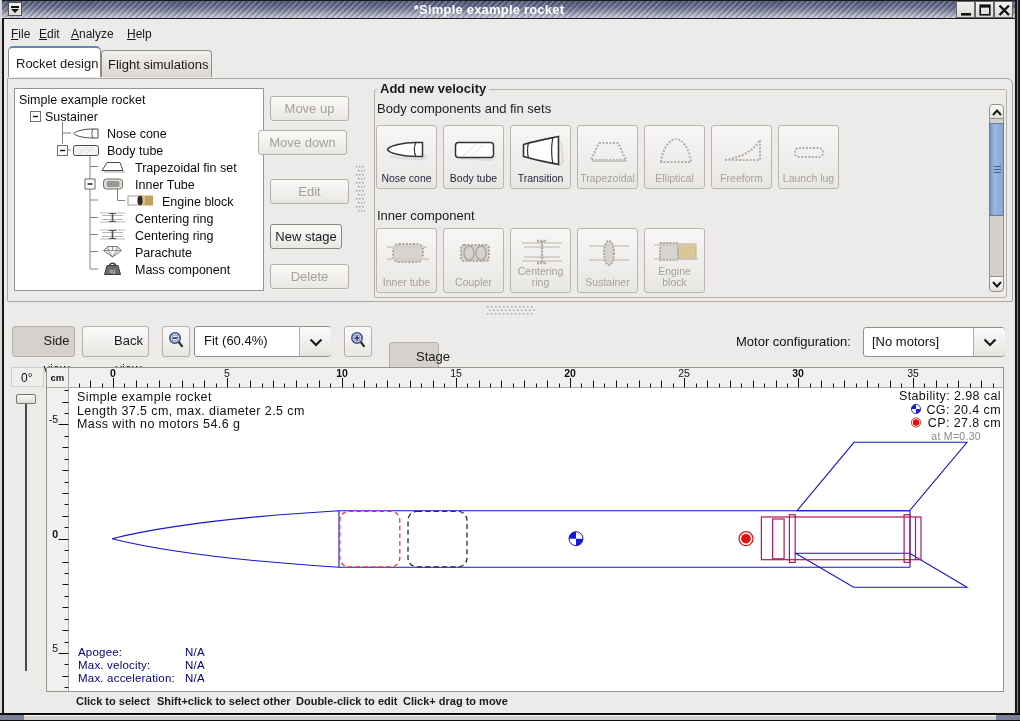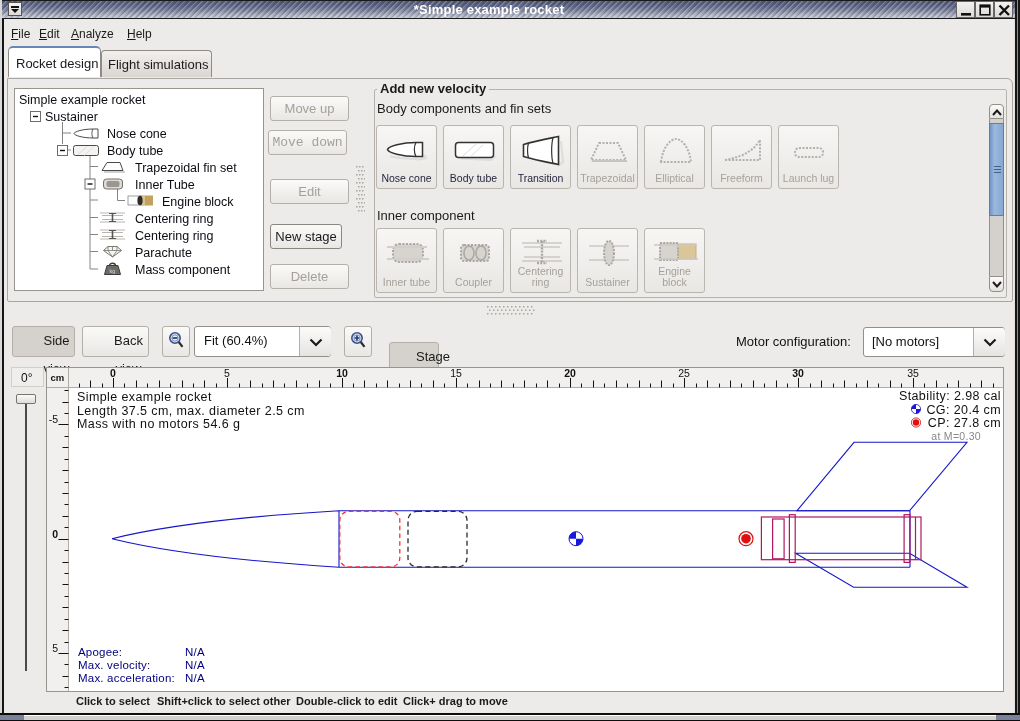--- a/index.html
+++ b/index.html
@@ -162,21 +162,21 @@
  <div class="abs trtxt" style="left:92px;top:55px;">Body tube</div>
  <div class="abs trtxt" style="left:120px;top:71.5px;">Trapezoidal fin set</div>
  <div class="abs trtxt" style="left:120px;top:88.5px;">Inner Tube</div>
  <div class="abs trtxt" style="left:147px;top:105.5px;">Engine block</div>
  <div class="abs trtxt" style="left:120px;top:122.5px;">Centering ring</div>
  <div class="abs trtxt" style="left:120px;top:139.5px;">Centering ring</div>
  <div class="abs trtxt" style="left:120px;top:156.5px;">Parachute</div>
  <div class="abs trtxt" style="left:120px;top:173.5px;">Mass component</div>
 </div>
 <div class="btn dis" style="left:270px;top:96px;width:79px;height:25px;line-height:23px;">Move up</div>
-<div class="btn dis" style="left:268px;top:130px;width:79px;height:25px;line-height:23px;font-family:Liberation Mono, monospace;">Move down</div>
+<div class="btn dis" style="left:258px;top:130px;width:89px;height:25px;line-height:23px;">Move down</div>
 <div class="btn dis" style="left:270px;top:179px;width:79px;height:25px;line-height:23px;">Edit</div>
 <div class="btn" style="left:270px;top:224px;width:72px;height:25px;line-height:23px;border-color:#8a8680;">New stage</div>
 <div class="btn dis" style="left:270px;top:264px;width:79px;height:25px;line-height:23px;">Delete</div>
 <div class="abs" id="groupbox"></div>
 <div class="abs" id="grouptitle">Add new velocity</div>
 <div class="seclabel" style="left:377px;top:101px;">Body components and fin sets</div>
 <div class="seclabel" style="left:377px;top:208px;">Inner component</div>
 
 <div class="cbtn" style="left:376px;top:125px;height:64px;">
  <svg class="abs" style="left:8px;top:14px;" width="46" height="22" viewBox="0 0 46 22">

